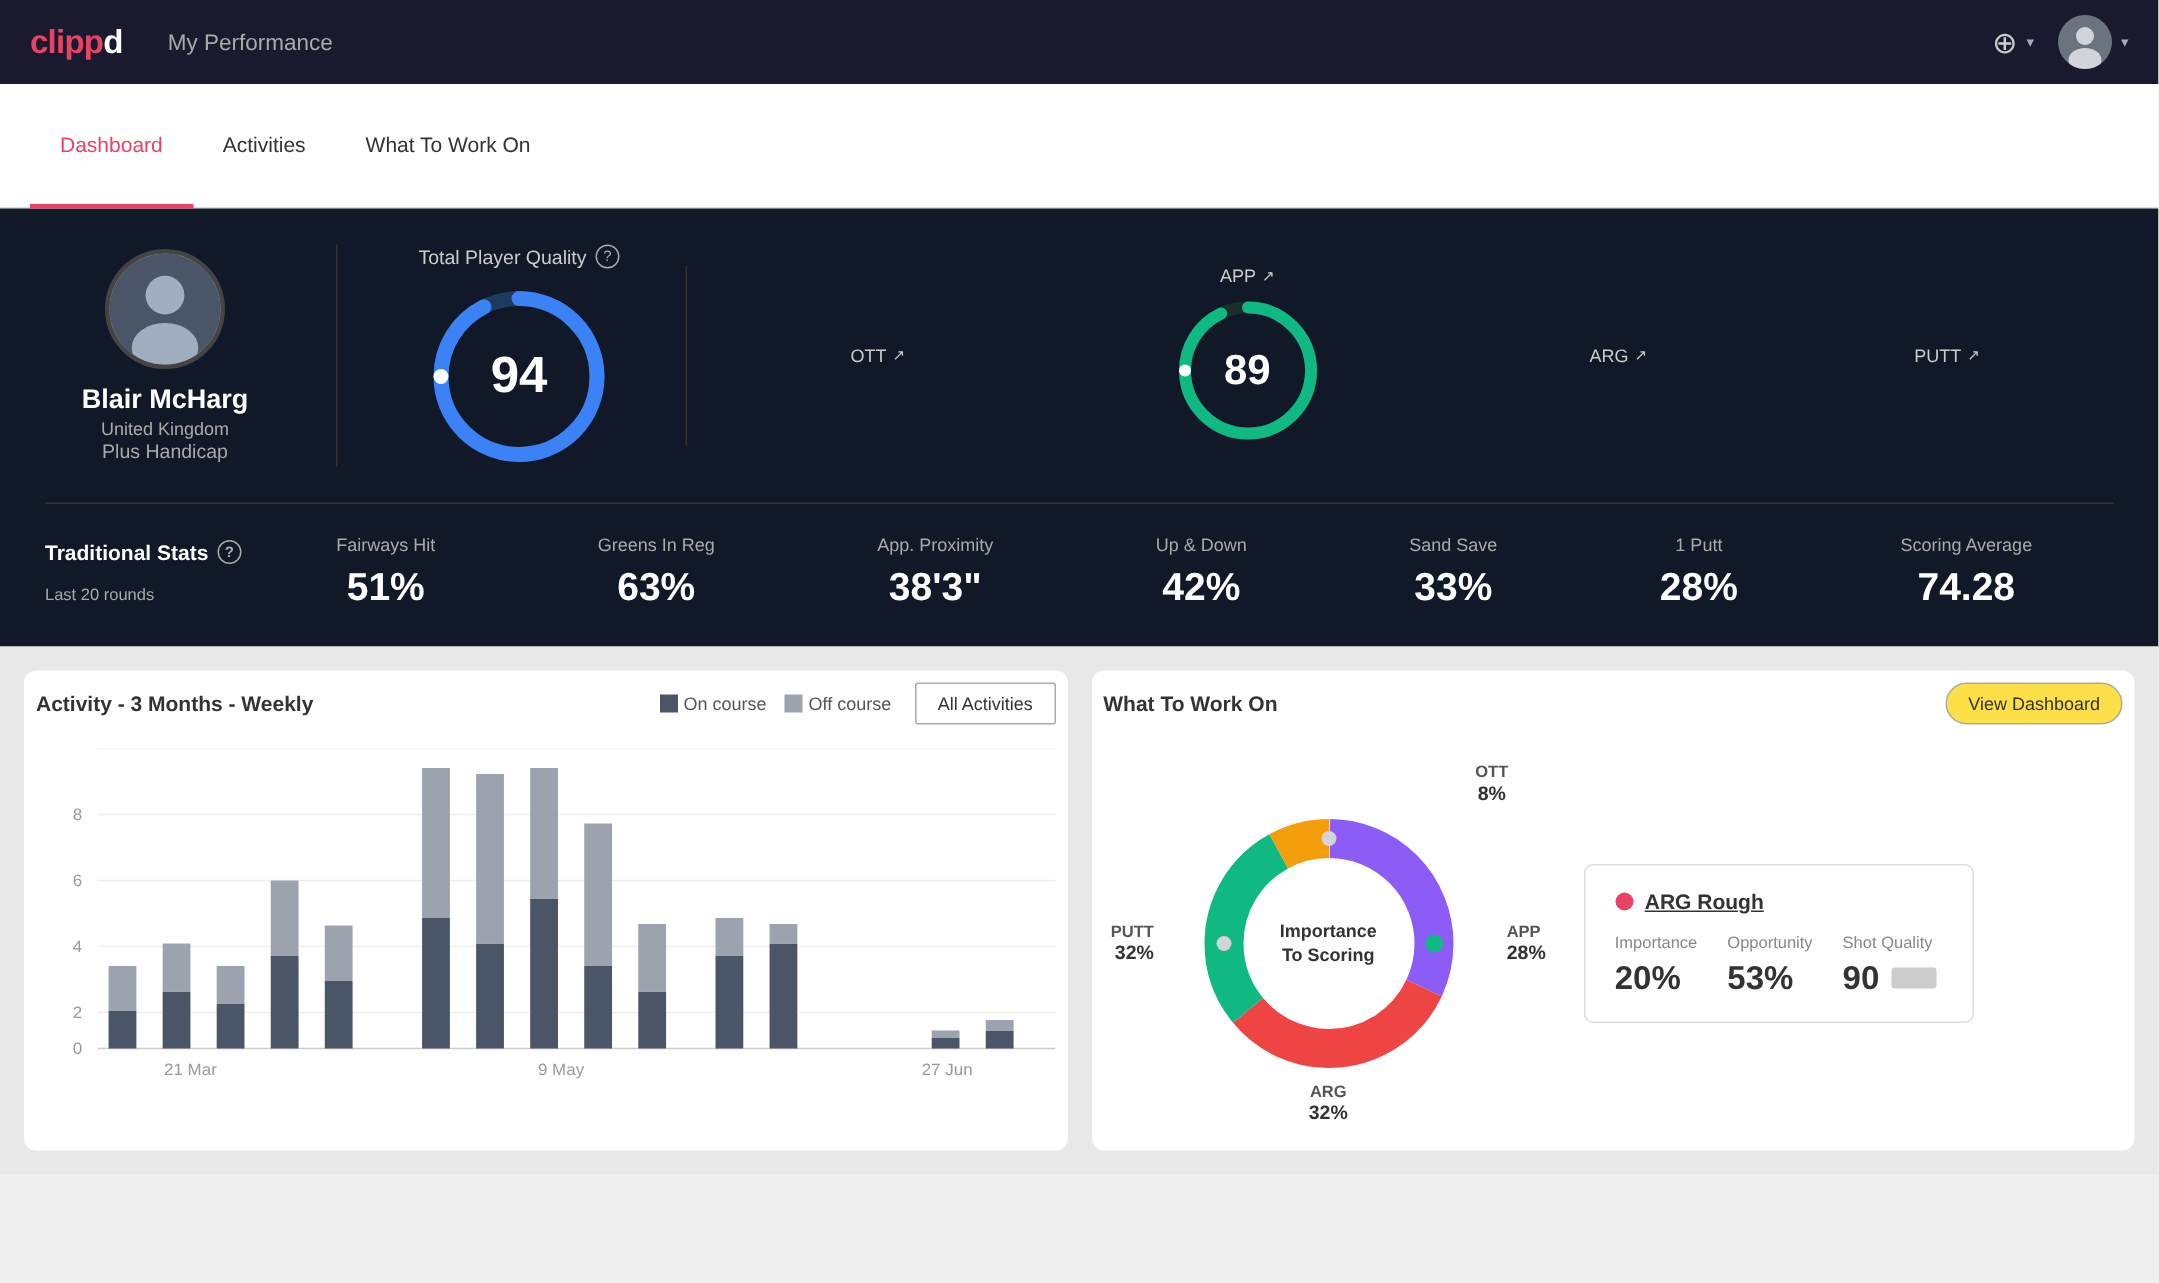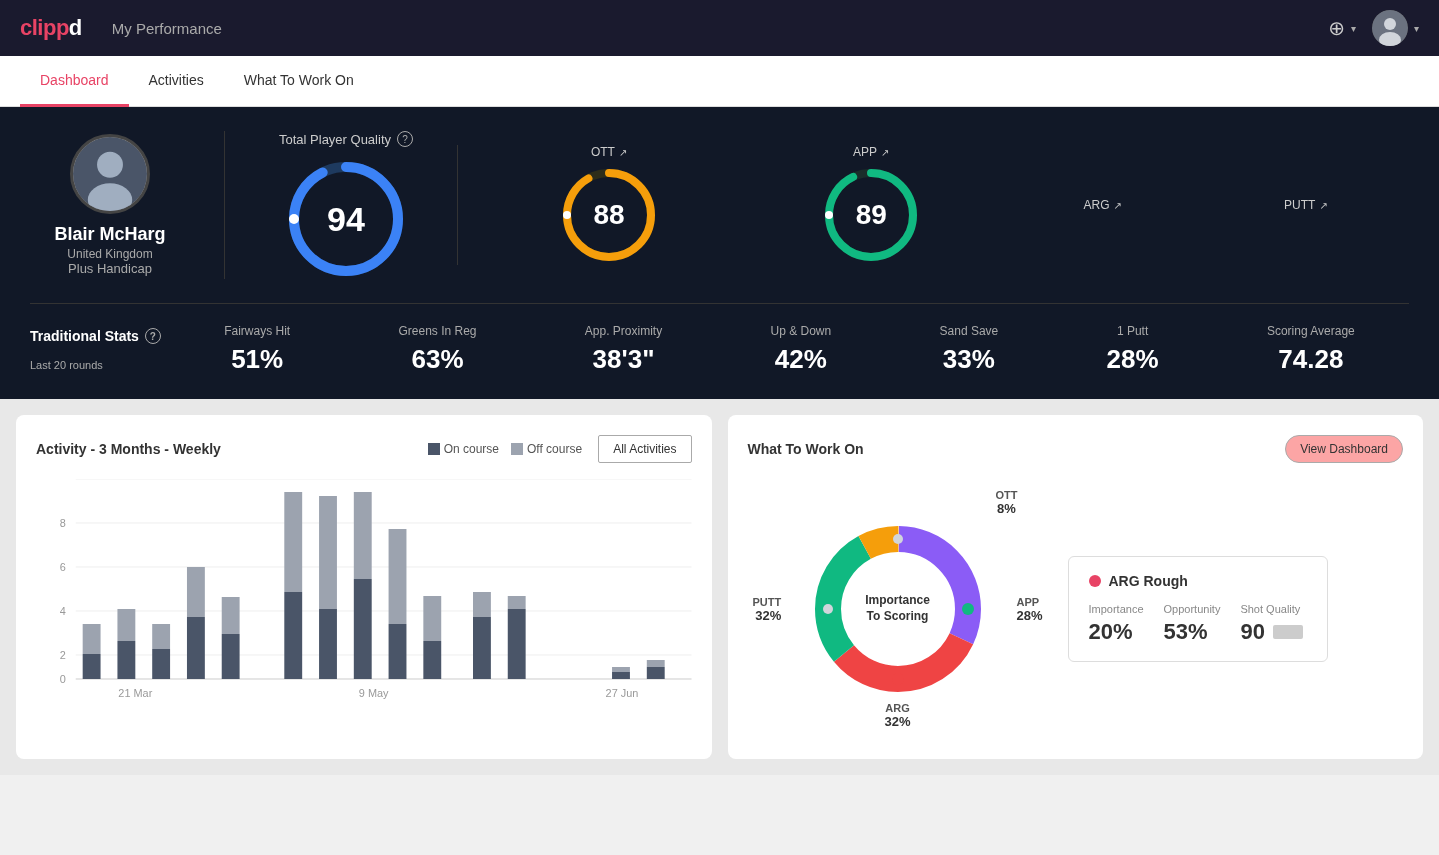--- a/index.html
+++ b/index.html
@@ -54,21 +54,21 @@
 
     
     .tabs {
       background: #fff;
       display: flex;
       align-items: center;
       padding: 0 20px;
       border-bottom: 1px solid #ddd;
     }
     .tab {
-      padding: 16px 20px;
+      padding: 32px 20px;
       color: #333;
       font-size: 14px;
       cursor: pointer;
       border-bottom: 3px solid transparent;
       margin-bottom: -1px;
     }
     .tab.active {
       color: #e84365;
       border-bottom: 3px solid #e84365;
       font-weight: 500;
@@ -252,21 +252,21 @@
     
     .bottom-panels {
       display: flex;
       gap: 16px;
       padding: 16px;
       background: #e8e8e8;
     }
     .panel {
       background: #fff;
       border-radius: 8px;
-      padding: 20px;
+      padding: 8px;
       flex: 1;
     }
 
     
     .activity-header {
       display: flex;
       align-items: center;
       justify-content: space-between;
       margin-bottom: 16px;
     }
@@ -318,21 +318,21 @@
       justify-content: space-between;
       margin-bottom: 16px;
     }
     .work-on-title {
       font-size: 14px;
       color: #333;
       font-weight: 600;
     }
     .view-dashboard-btn {
       border: 1px solid #aaa;
-      background: #fca5a5;
+      background: #fde047;
       color: #333;
       padding: 6px 14px;
       font-size: 12px;
       cursor: pointer;
       border-radius: 14px;
     }
     .work-on-content {
       display: flex;
       align-items: center;
       gap: 20px;
@@ -345,20 +345,21 @@
       min-width: 260px;
     }
     .info-card-title {
       display: flex;
       align-items: center;
       gap: 8px;
       font-size: 14px;
       font-weight: 600;
       color: #333;
       margin-bottom: 14px;
+      text-decoration: underline;
     }
     .info-dot {
       width: 12px;
       height: 12px;
       border-radius: 50%;
       background: #e84365;
     }
     .info-metrics {
       display: flex;
       gap: 20px;
@@ -449,28 +450,20 @@
         <div class="gauge-value">94</div>
       </div>
     </div>
 
     <div class="gauge-section">
 
       <div class="gauge-item">
         <div class="gauge-label">
           <span>OTT</span>
           <span class="arrow-up">↗</span>
-        </div>
-        <div class="gauge-circle">
-          <svg viewBox="0 0 100 100">
-            <circle cx="50" cy="50" r="42" fill="none" stroke="#2d2d1a" stroke-width="8"></circle>
-            <circle cx="50" cy="50" r="42" fill="none" stroke="#f59e0b" stroke-width="8" stroke-dasharray="248 264" stroke-dashoffset="6" stroke-linecap="round"></circle>
-            <circle cx="50" cy="8" r="4" fill="#fff"></circle>
-          </svg>
-          <div class="gauge-value">88</div>
         </div>
       </div>
 
       <div class="gauge-item">
         <div class="gauge-label">
           <span>APP</span>
           <span class="arrow-up">↗</span>
         </div>
         <div class="gauge-circle">
           <svg viewBox="0 0 100 100">

